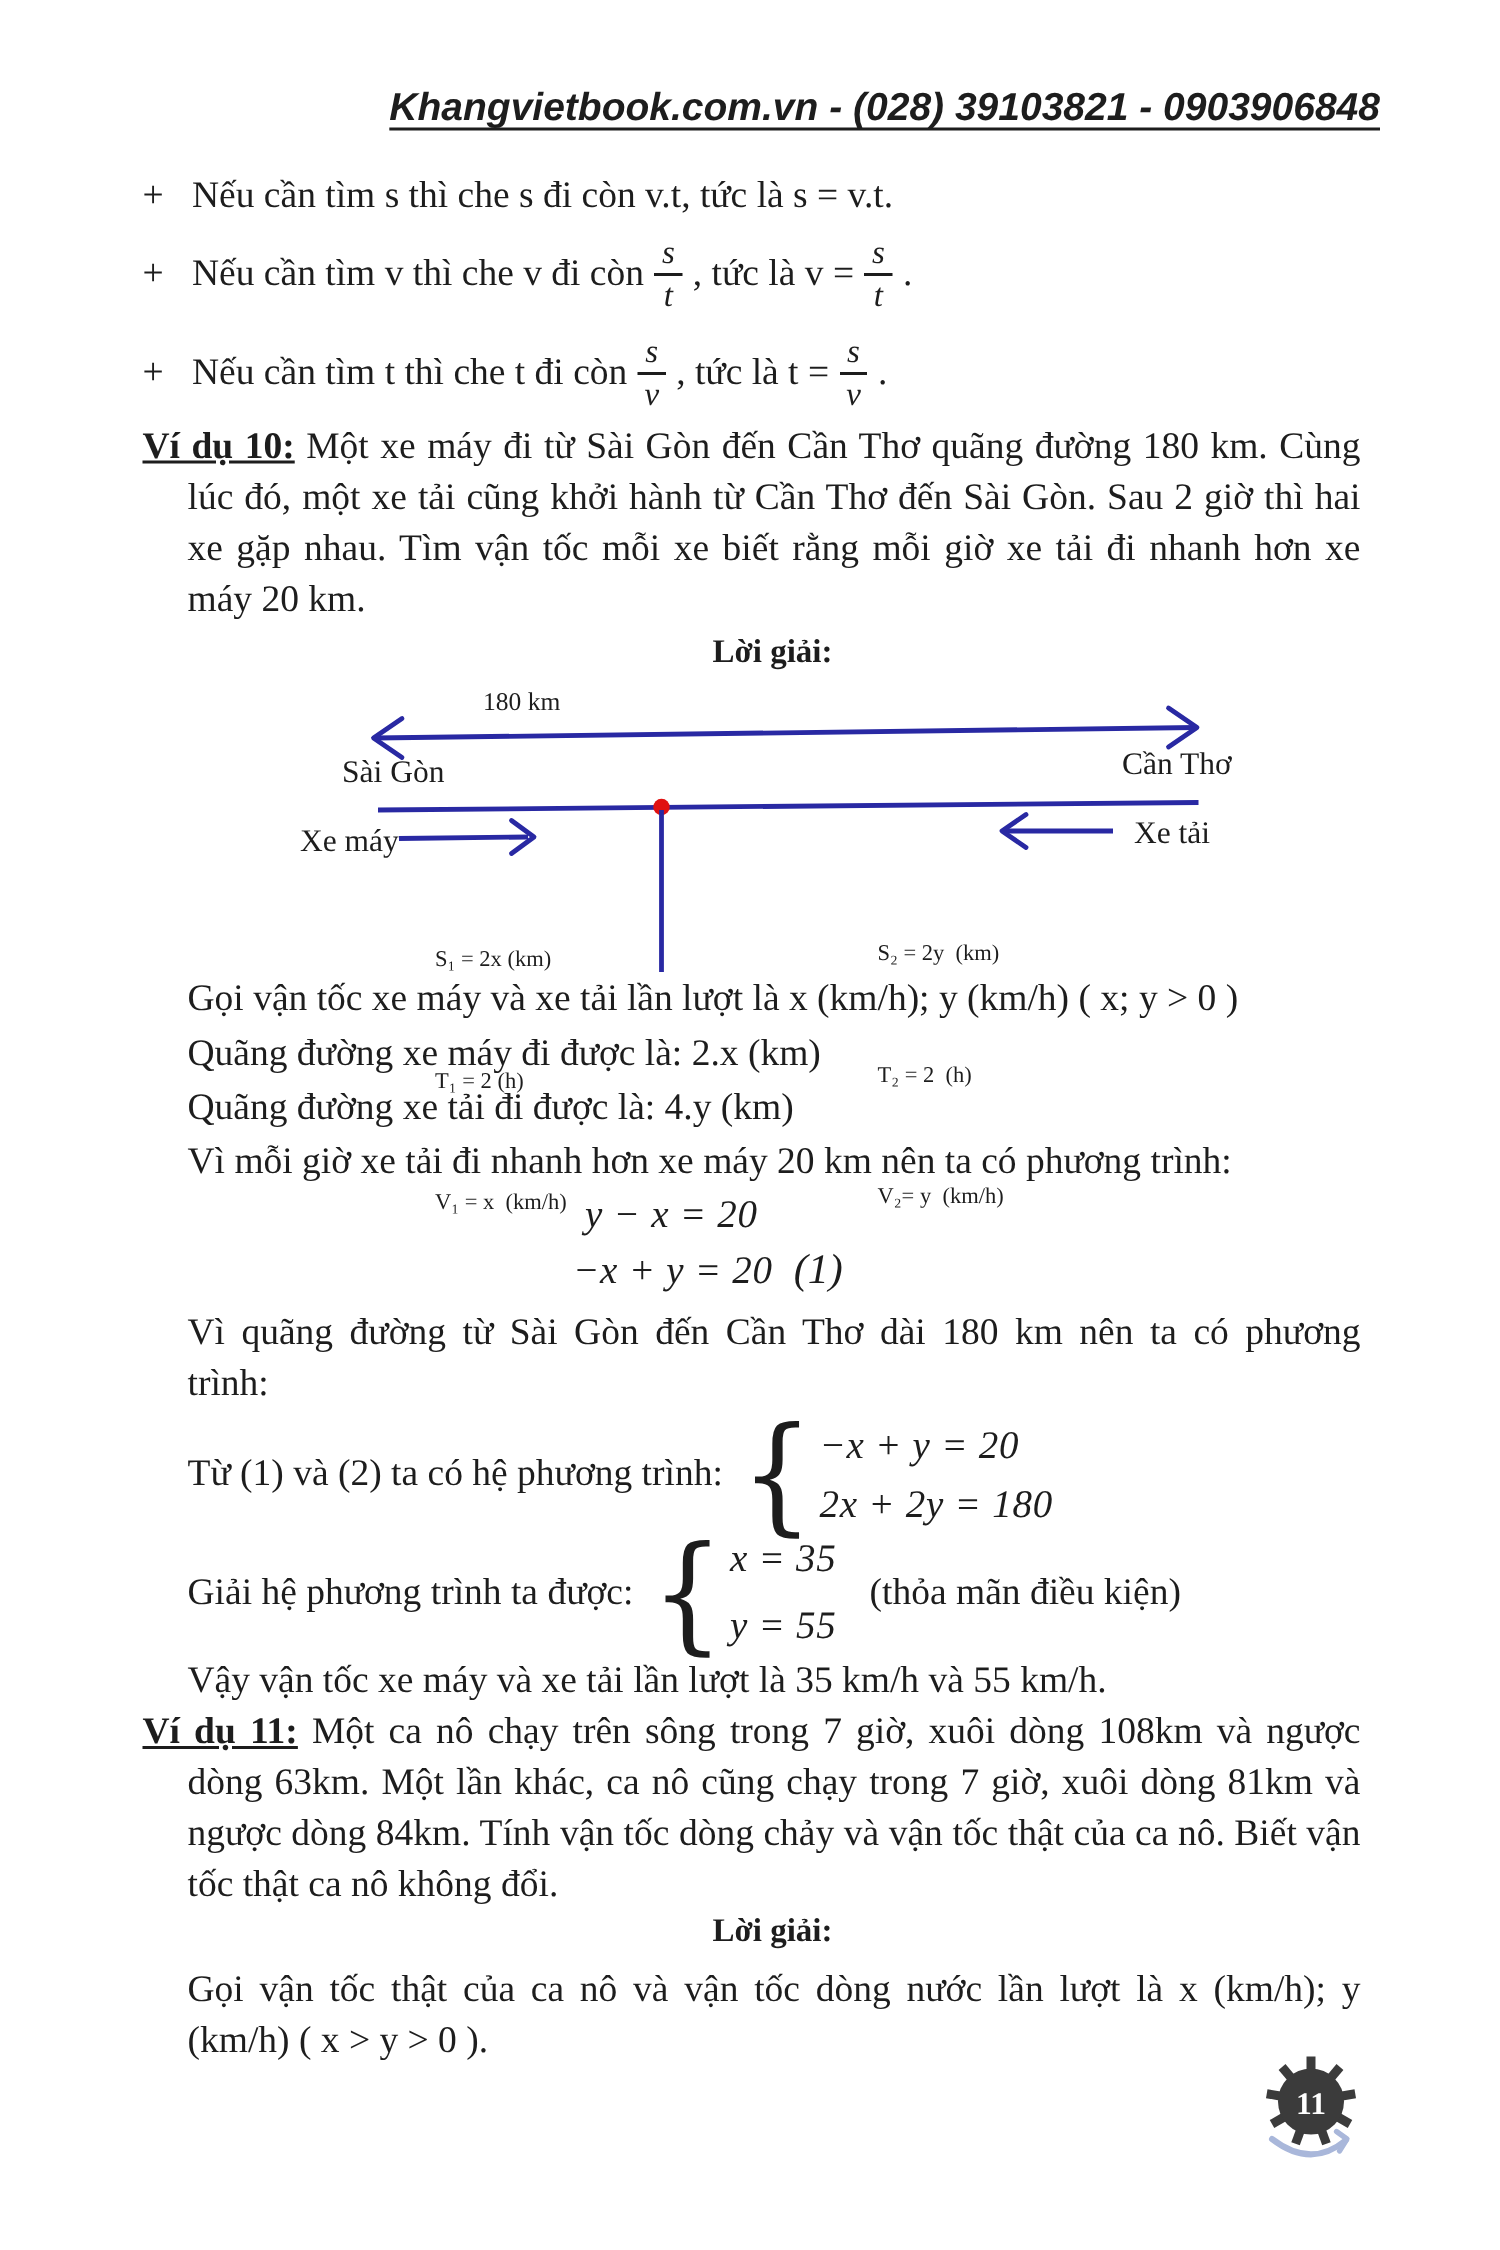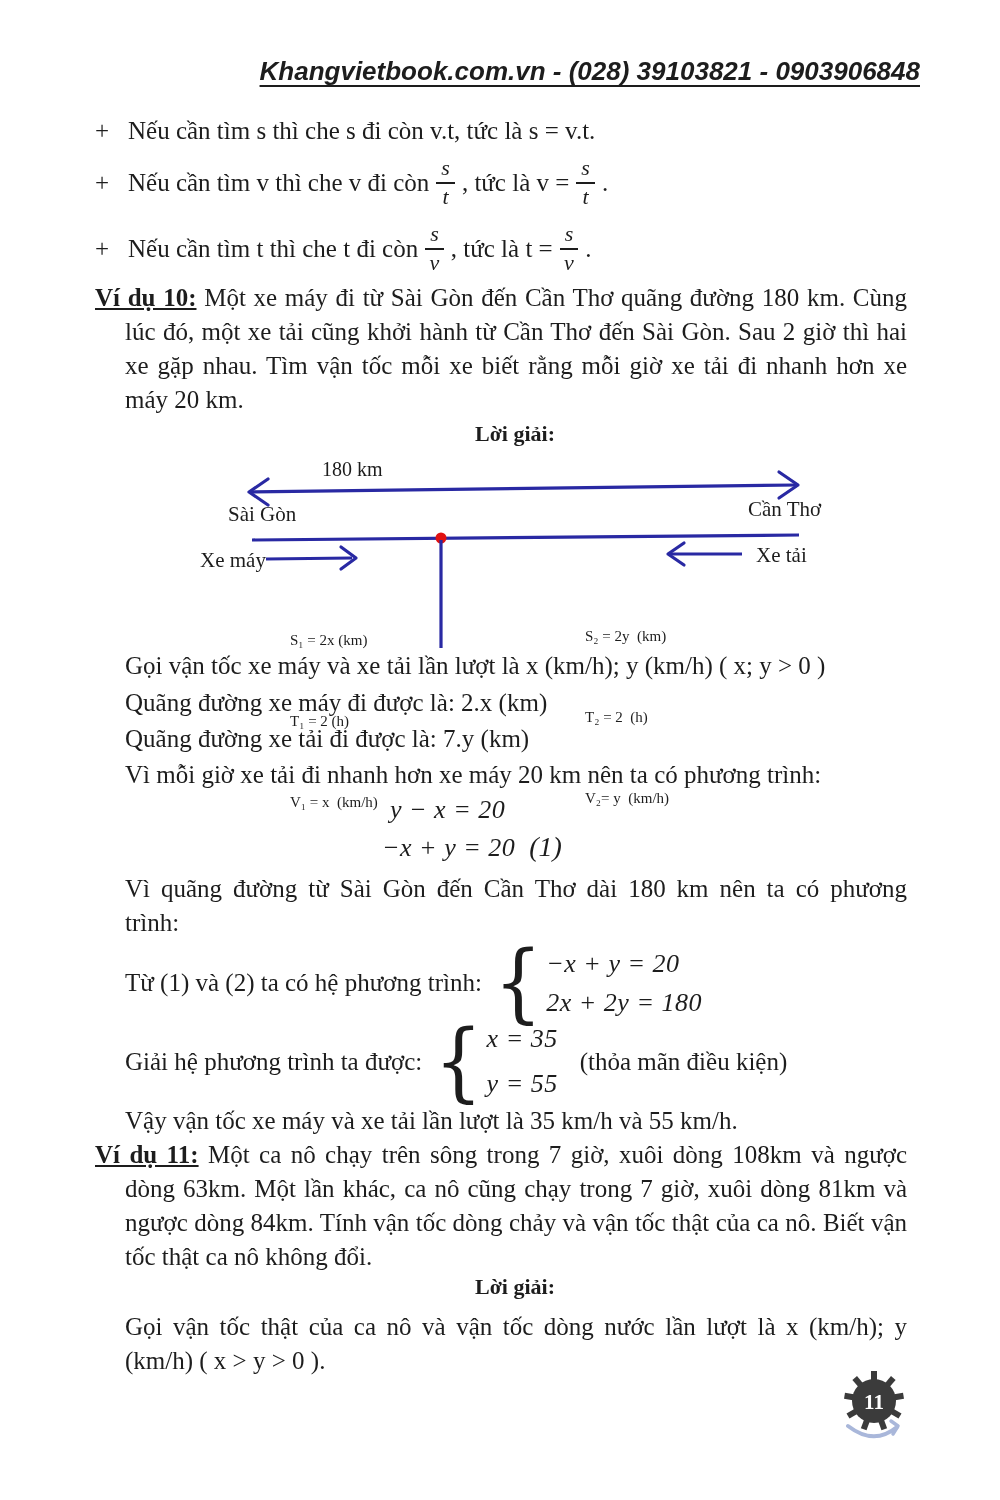--- a/index.html
+++ b/index.html
@@ -114,40 +114,40 @@
 
       <circle cx="441" cy="83" r="5.5" fill="#e01111"></circle>
       <line x1="441" y1="85" x2="441" y2="193" stroke="#2929a3" stroke-width="3.2"></line>
 
       <line x1="266" y1="104" x2="352" y2="103" stroke="#2929a3" stroke-width="3.2"></line>
       <path d="M341,92 L356,103 L341,114" fill="none" stroke="#2929a3" stroke-width="3.2" stroke-linecap="round" stroke-linejoin="round"></path>
 
       <line x1="742" y1="99" x2="670" y2="99" stroke="#2929a3" stroke-width="3.2"></line>
       <path d="M684,88 L668,99 L684,110" fill="none" stroke="#2929a3" stroke-width="3.2" stroke-linecap="round" stroke-linejoin="round"></path>
     </svg>
-    <span class="dlabel" style="left:322px; top:3px; font-size:20px">180 km</span>
+    <span class="dlabel" style="left:322px; top:3px; font-size:17px">180 km</span>
     <span class="dlabel" style="left:228px; top:47px">Sài Gòn</span>
     <span class="dlabel" style="left:748px; top:42px">Cần Thơ</span>
     <span class="dlabel" style="left:200px; top:93px">Xe máy</span>
     <span class="dlabel" style="left:756px; top:88px">Xe tải</span>
     <div class="stats" style="left:290px; top:118px">
       <div>S₁ = 2x (km)</div>
       <div>T₁ = 2 (h)</div>
       <div>V₁ = x  (km/h)</div>
     </div>
     <div class="stats" style="left:585px; top:114px">
       <div>S₂ = 2y  (km)</div>
       <div>T₂ = 2  (h)</div>
       <div>V₂= y  (km/h)</div>
     </div>
   </div>
 
   <div class="bodyline" style="top:649px">Gọi vận tốc xe máy và xe tải lần lượt là x (km/h); y (km/h) ( x; y &gt; 0 )</div>
   <div class="bodyline" style="top:686px">Quãng đường xe máy đi được là: 2.x (km)</div>
-  <div class="bodyline" style="top:722px">Quãng đường xe tải đi được là: 7.y (km)</div>
+  <div class="bodyline" style="top:722px">Quãng đường xe tải đi được là: 4.y (km)</div>
   <div class="bodyline" style="top:758px">Vì mỗi giờ xe tải đi nhanh hơn xe máy 20 km nên ta có phương trình:</div>
 
   <div class="eq" style="left:390px; top:795px">
     <span class="math">y − x = 20</span>
   </div>
   <div class="eq" style="left:382px; top:831px">
     <span class="math">−x + y = 20</span><span class="eqtag">(1)</span>
   </div>
 
   <div class="bodyline justline" style="top:872px">Vì quãng đường từ Sài Gòn đến Cần Thơ dài 180 km nên ta có phương</div>

